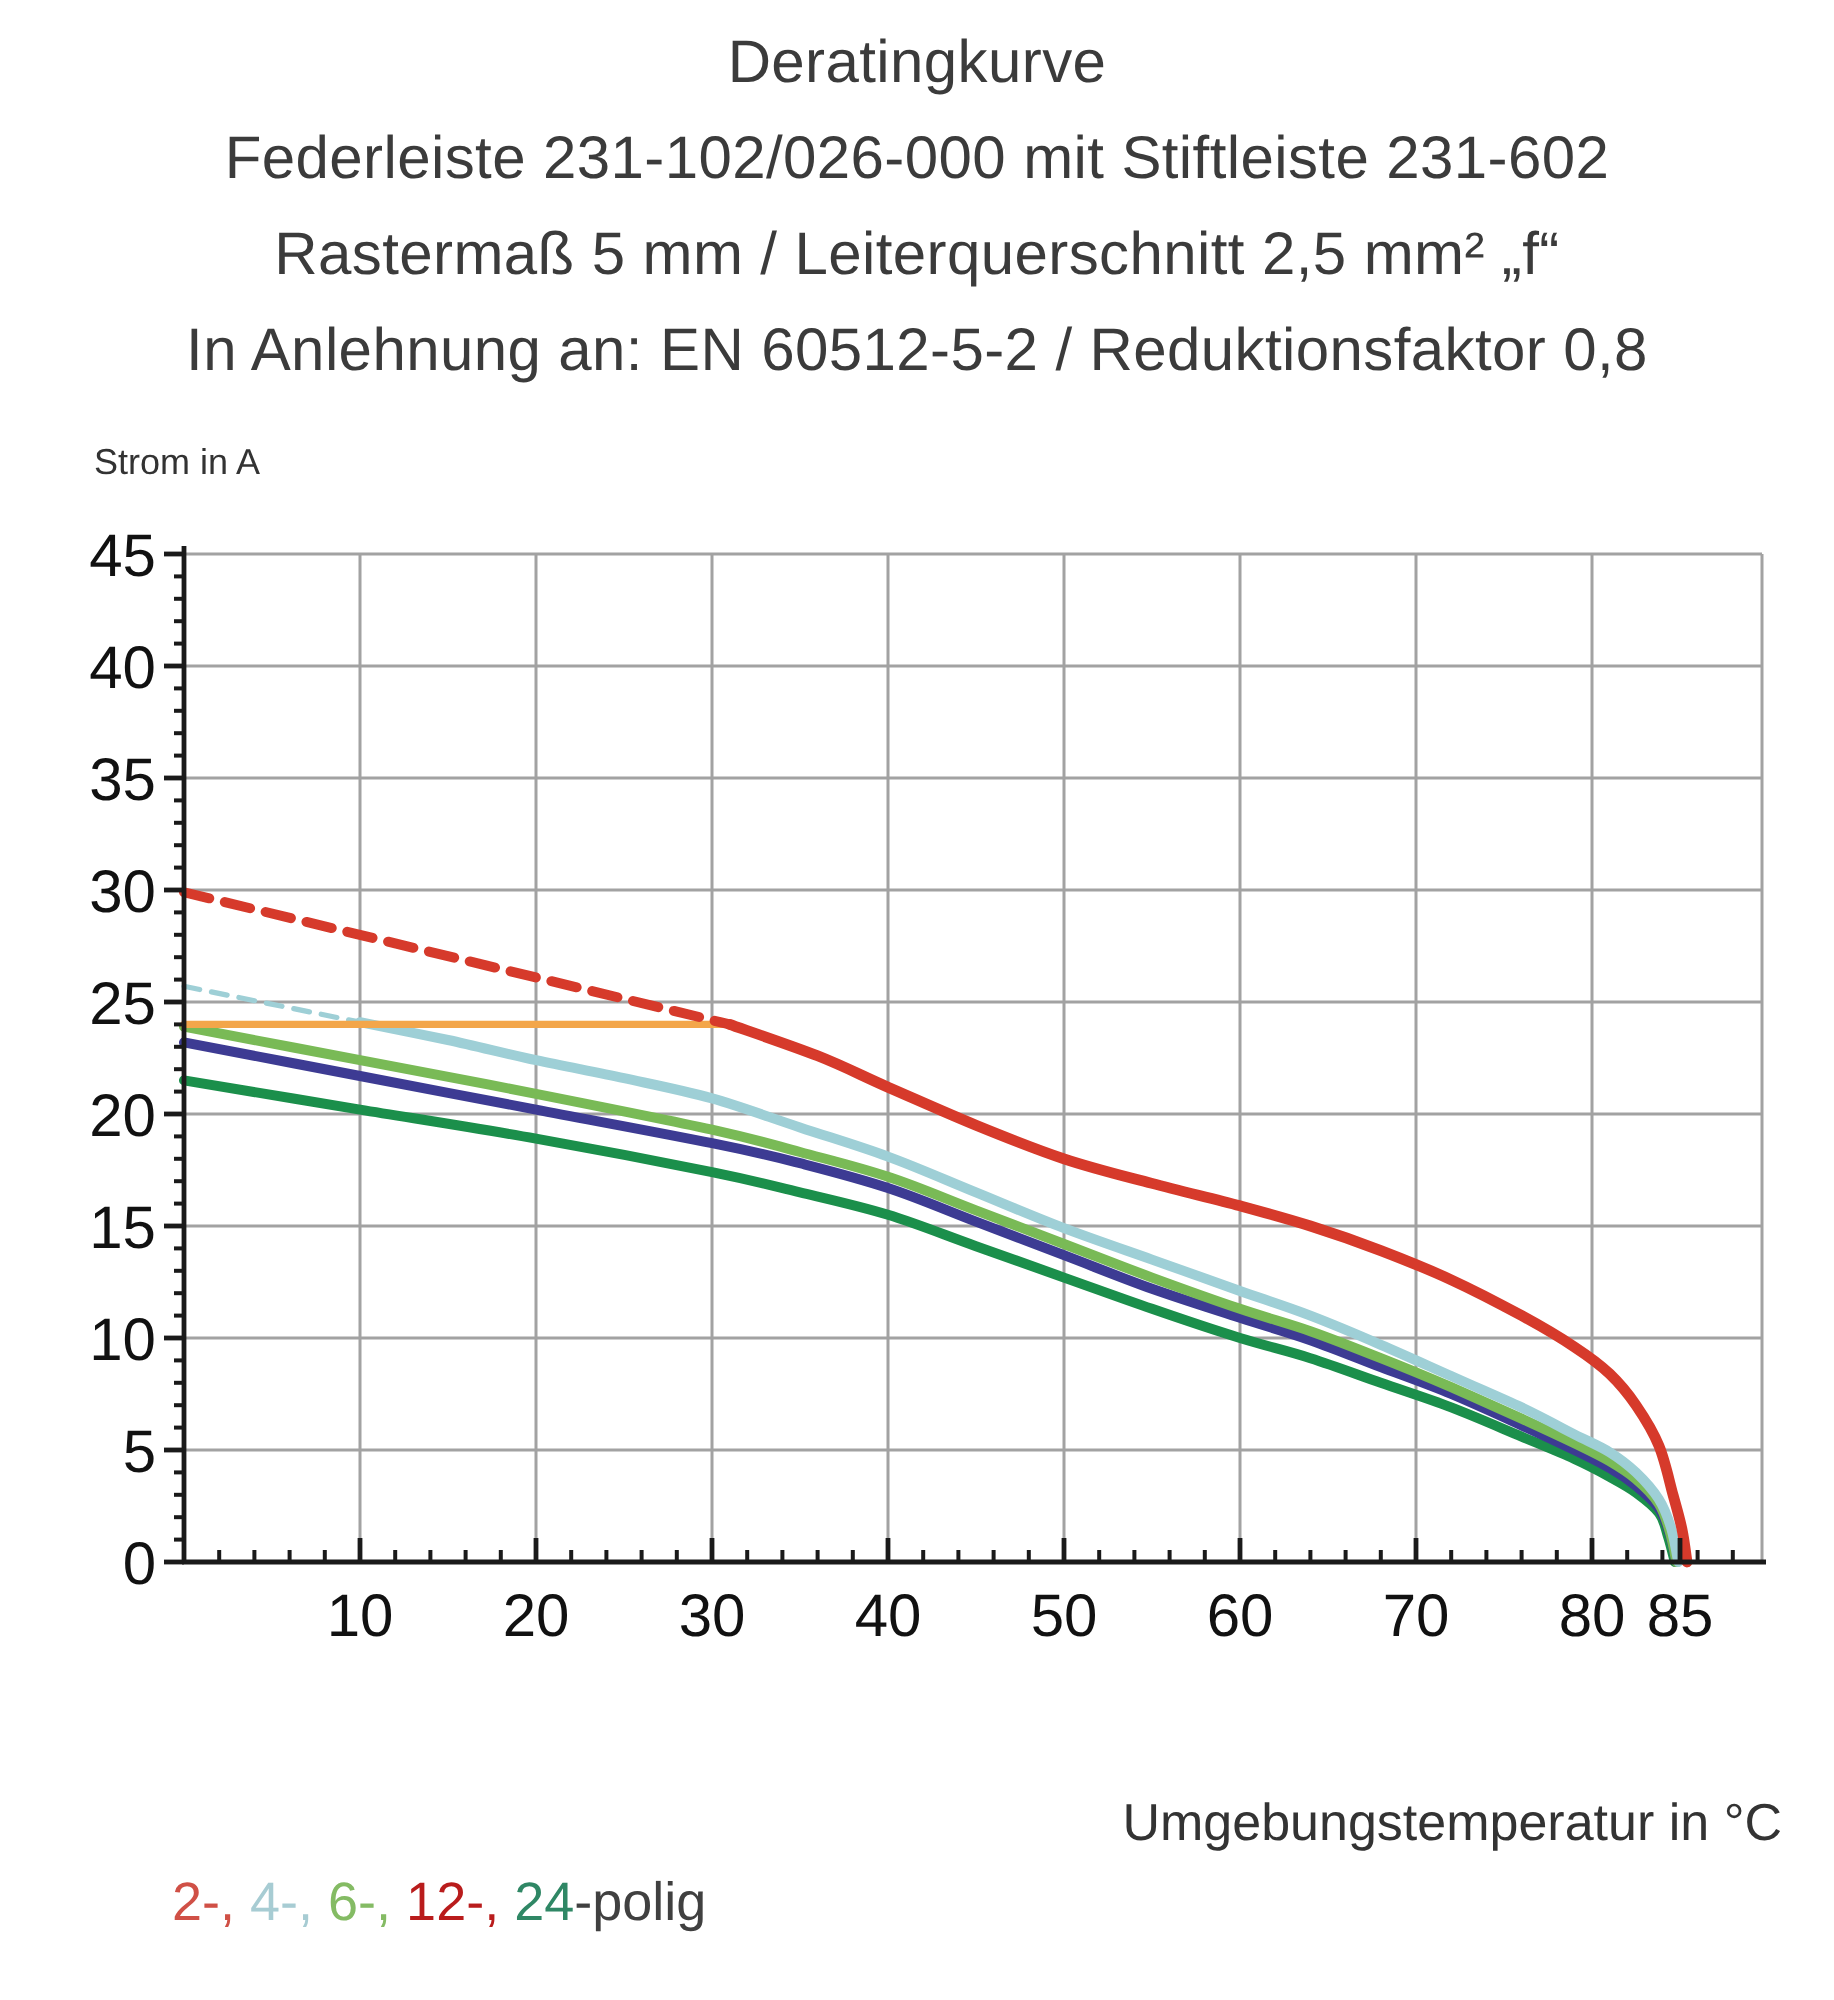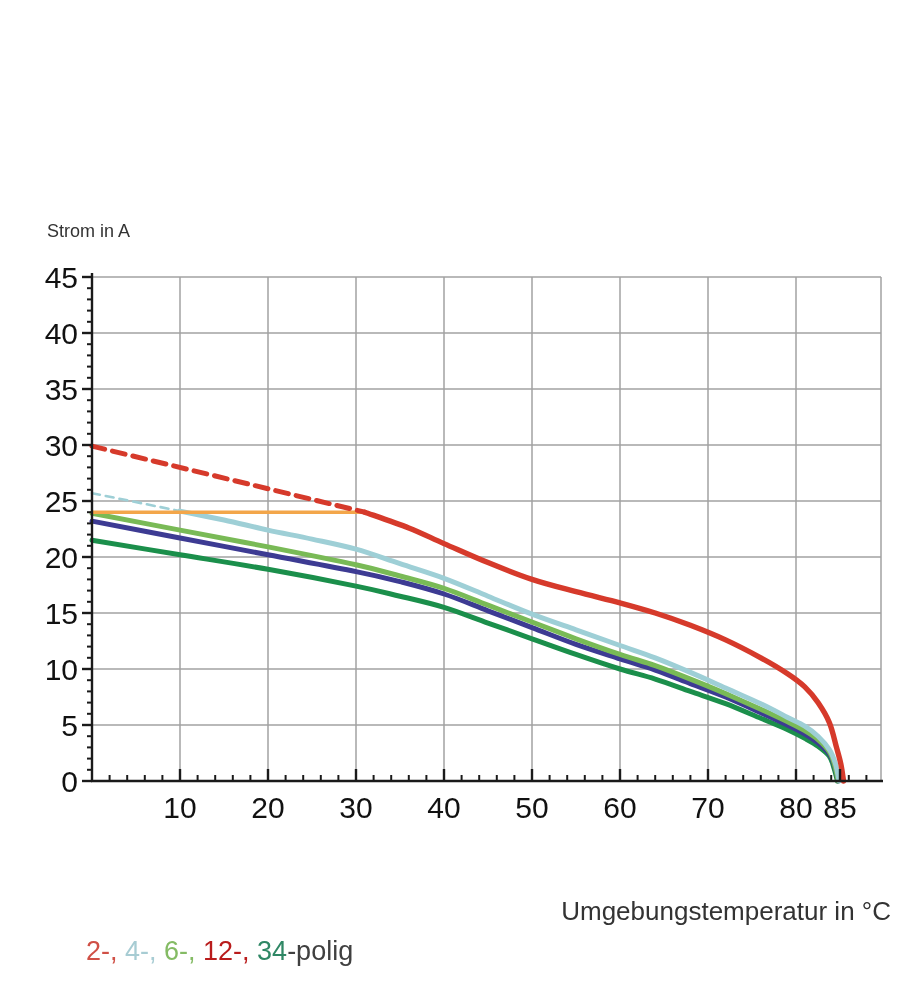--- a/index.html
+++ b/index.html
@@ -27,20 +27,26 @@
   }
   .swatch{
     display:inline-block;width:74px;height:4px;border-radius:2px;margin-right:20px;
   }
 </style>
 </head>
 <body>
 
 <div class="page">
 
+  <header class="titles">
+    <div>Deratingkurve</div>
+    <div>Federleiste 231-102/026-000 mit Stiftleiste 231-602</div>
+    <div>Rastermaß 5 mm / Leiterquerschnitt 2,5 mm² „f“</div>
+    <div>In Anlehnung an: EN 60512-5-2 / Reduktionsfaktor 0,8</div>
+  </header>
 
   <div class="ylabel">Strom in A</div>
 
   <svg class="chart" id="chart-svg" width="917" height="1000" viewBox="0 0 917 1000">
       <line x1="180" y1="277.00000000000006" x2="180" y2="781" stroke="#a2a2a2" stroke-width="1.5"></line>
       <line x1="268" y1="277.00000000000006" x2="268" y2="781" stroke="#a2a2a2" stroke-width="1.5"></line>
       <line x1="356" y1="277.00000000000006" x2="356" y2="781" stroke="#a2a2a2" stroke-width="1.5"></line>
       <line x1="444" y1="277.00000000000006" x2="444" y2="781" stroke="#a2a2a2" stroke-width="1.5"></line>
       <line x1="532" y1="277.00000000000006" x2="532" y2="781" stroke="#a2a2a2" stroke-width="1.5"></line>
       <line x1="620" y1="277.00000000000006" x2="620" y2="781" stroke="#a2a2a2" stroke-width="1.5"></line>
@@ -173,16 +179,16 @@
       <text x="78" y="568" text-anchor="end" font-size="30" fill="#111111" font-family="&quot;Liberation Sans&quot;, sans-serif">20</text>
       <text x="78" y="512" text-anchor="end" font-size="30" fill="#111111" font-family="&quot;Liberation Sans&quot;, sans-serif">25</text>
       <text x="78" y="456" text-anchor="end" font-size="30" fill="#111111" font-family="&quot;Liberation Sans&quot;, sans-serif">30</text>
       <text x="78" y="400" text-anchor="end" font-size="30" fill="#111111" font-family="&quot;Liberation Sans&quot;, sans-serif">35</text>
       <text x="78" y="344" text-anchor="end" font-size="30" fill="#111111" font-family="&quot;Liberation Sans&quot;, sans-serif">40</text>
       <text x="78" y="288.00000000000006" text-anchor="end" font-size="30" fill="#111111" font-family="&quot;Liberation Sans&quot;, sans-serif">45</text>
     </svg>
 
   <div class="xlabel">Umgebungstemperatur in °C</div>
 
-  <div class="legend-left" id="poles-legend"><span style="color: rgb(208, 80, 70);">2-, </span><span style="color: rgb(167, 204, 211);">4-, </span><span style="color: rgb(132, 187, 100);">6-, </span><span style="color: #b91c1c; margin-top: 26px;">12-, </span><span style="color: rgb(47, 135, 101);">34</span><span style="color: #404040;">-polig</span></div>
+  <div class="legend-left" id="poles-legend"><span style="color: rgb(208, 80, 70);">2-, </span><span style="color: rgb(167, 204, 211);">4-, </span><span style="color: rgb(132, 187, 100);">6-, </span><span style="color: #b91c1c; margin-top: 26px;">12-, </span><span style="color: rgb(47, 135, 101);">24</span><span style="color: #404040;">-polig</span></div>
 
 
 </div>
 
 </body></html>

